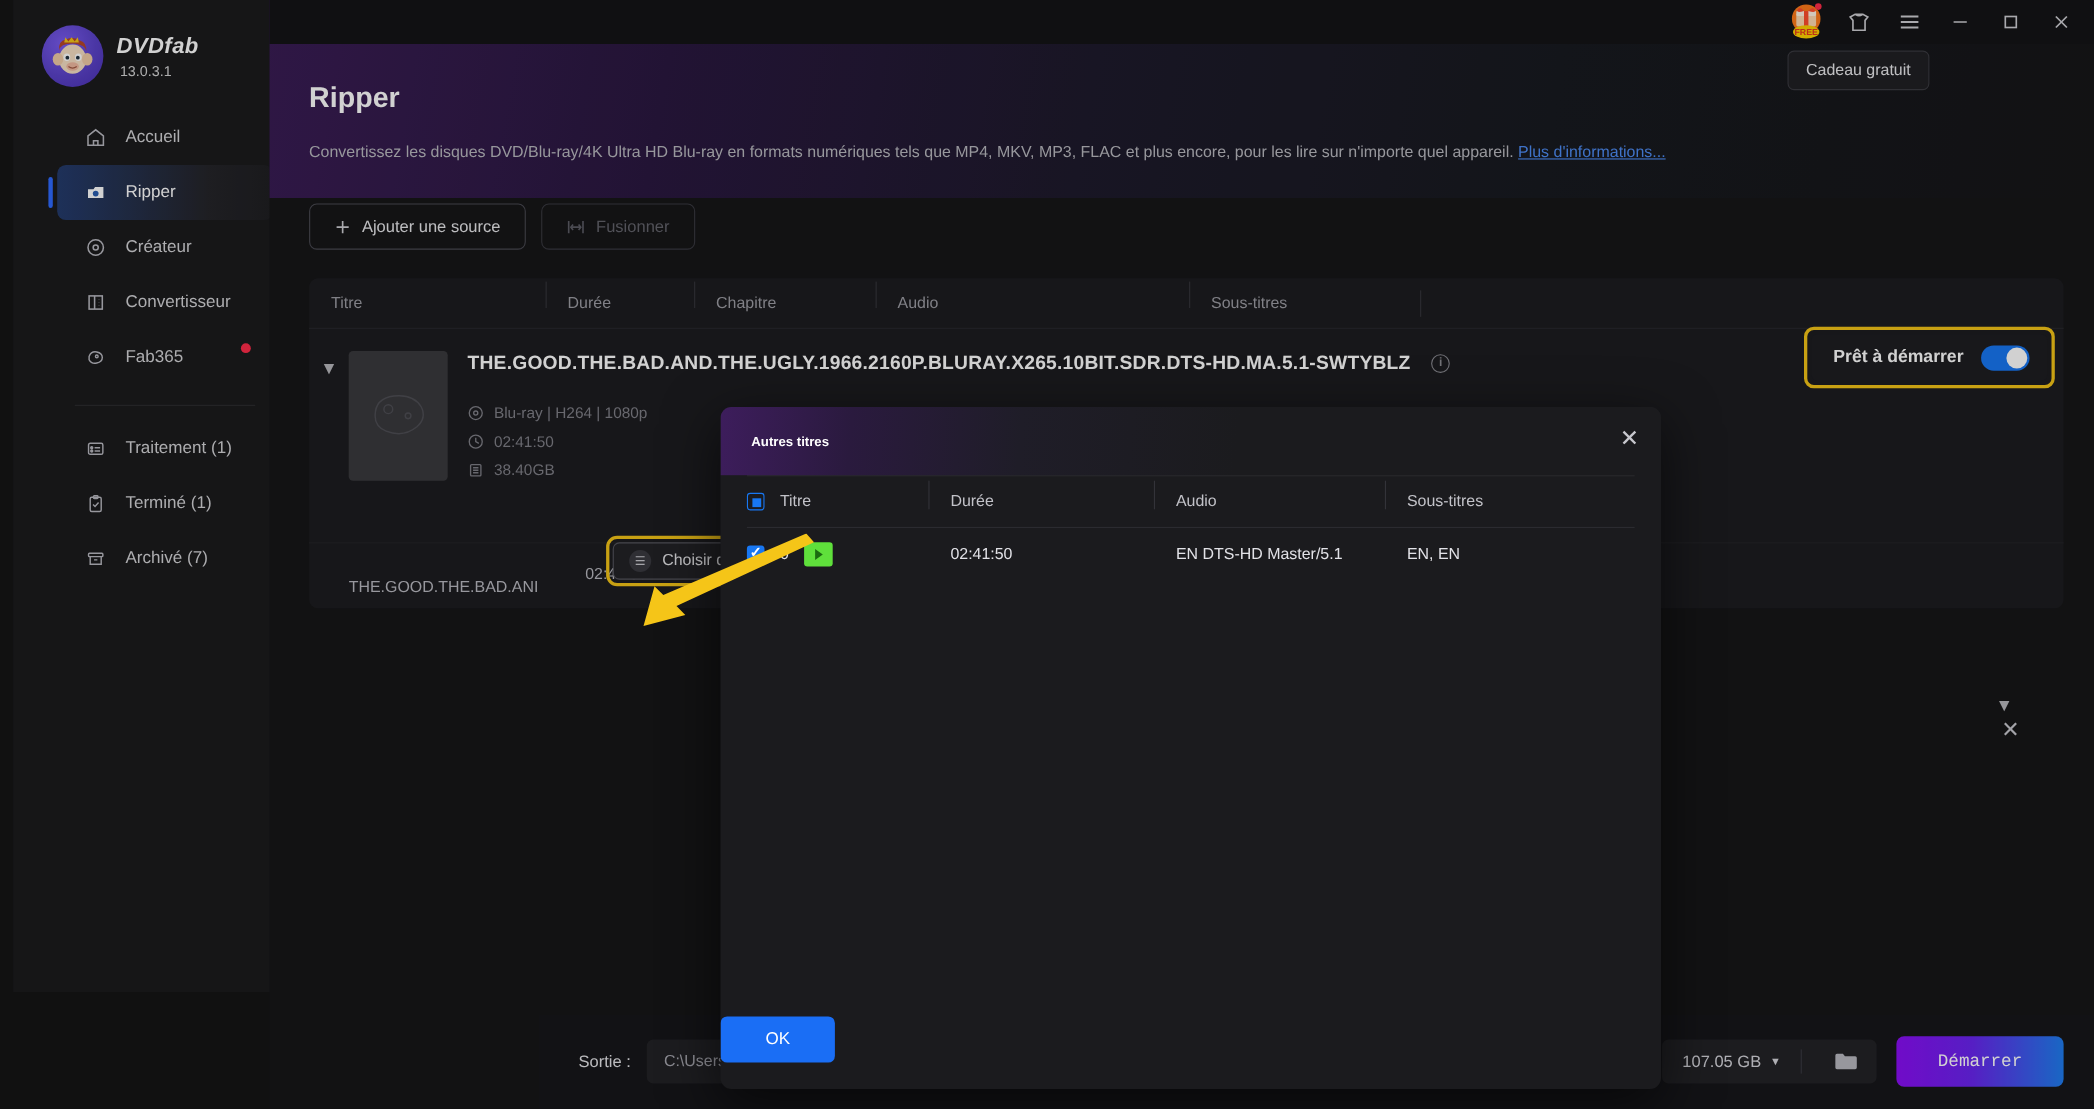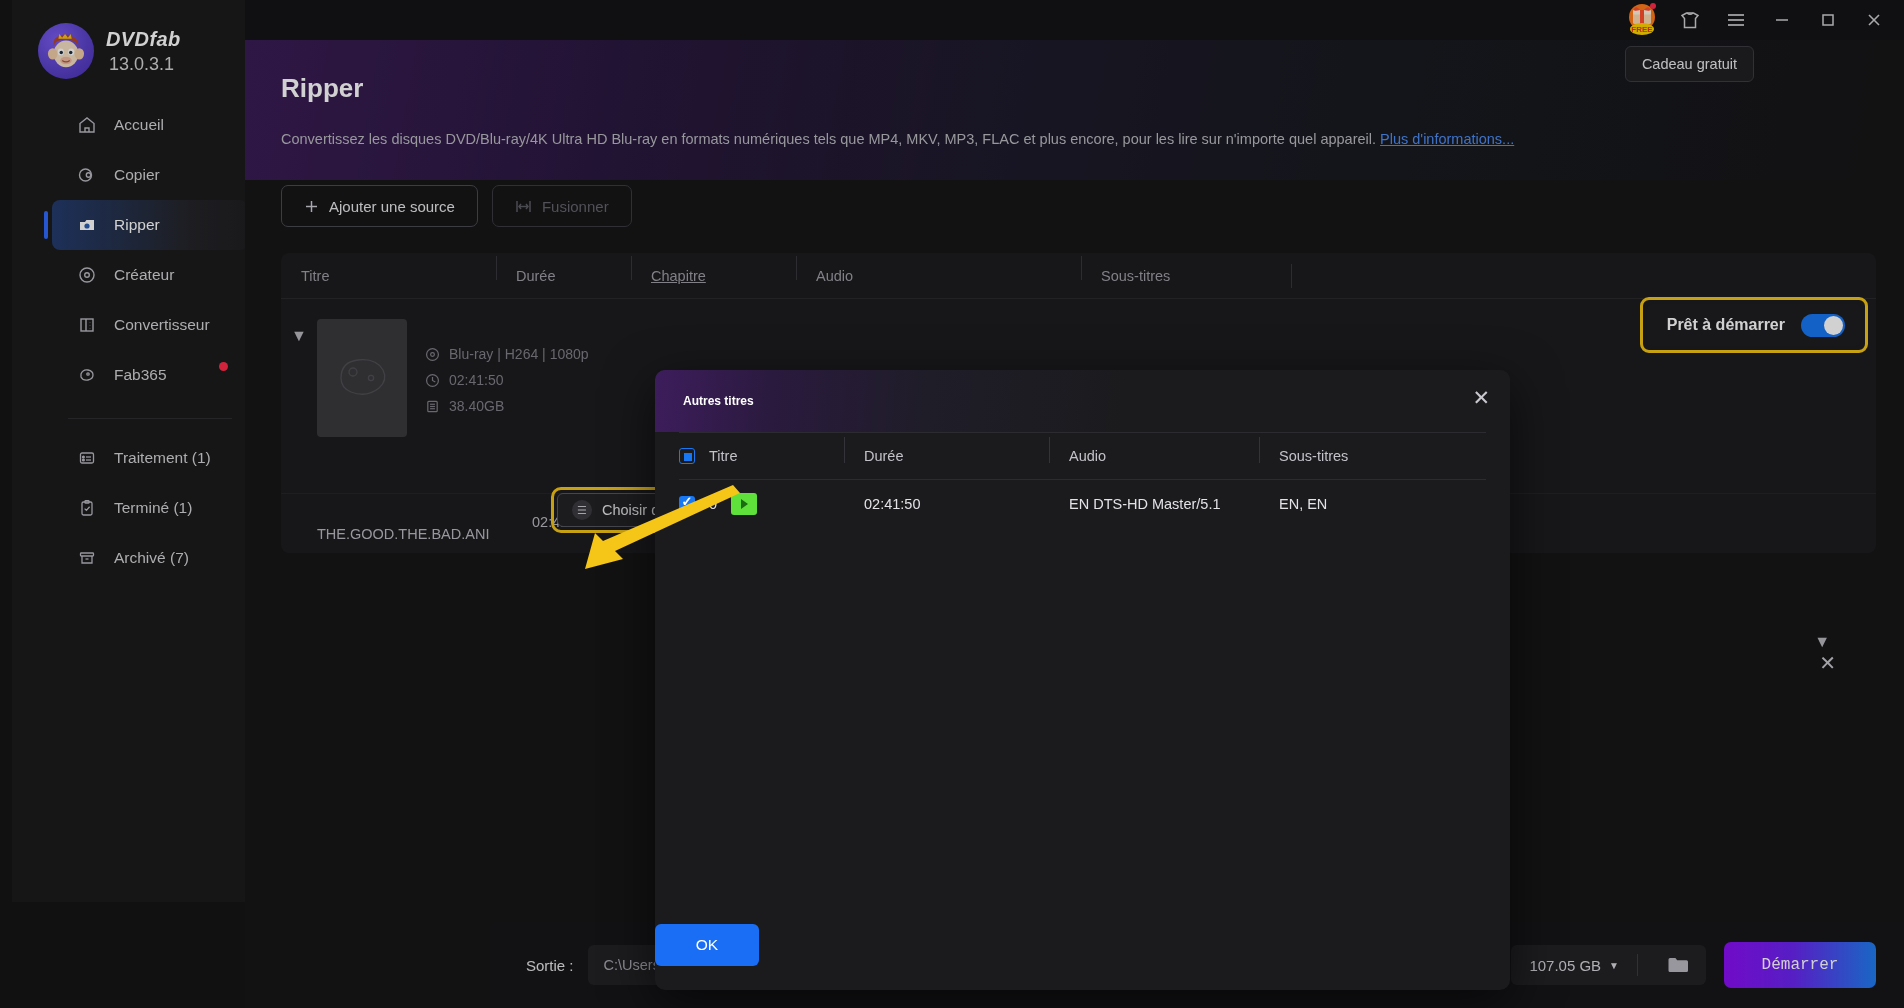--- a/index.html
+++ b/index.html
@@ -26,21 +26,21 @@
     overflow: hidden;
   }
   .monkey {
     position: absolute; left: 9px; top: 8px; width: 38px; height: 40px;
   }
   .brand-txt { margin-left: 12px; }
   .brand-name {
     font-size: 20px; font-weight: bold; letter-spacing: .4px; color: #fff;
     font-style: italic;
   }
-  .brand-ver { font-size: 18px; color: #d4d4d4; margin-top: 3px; margin-left: 3px;}
+  .brand-ver { font-size: 13px; color: #d4d4d4; margin-top: 3px; margin-left: 3px;}
 
   .nav { margin-top: 16px; padding-left: 32px; }
   .nav-item {
     display: flex; align-items: center; height: 50px;
     margin: 0 8px; padding-left: 24px; border-radius: 8px;
     color: #d3d3d6; font-size: 15.5px; position: relative; cursor: pointer;
   }
   .nav-item .ico { width: 22px; height: 22px; margin-right: 16px; flex:0 0 auto; display:flex; align-items:center; justify-content:center;}
   .nav-item.active {
     background: linear-gradient(90deg, rgba(40,72,140,.72) 0%, rgba(45,45,52,.55) 70%, rgba(40,40,46,.3) 100%);
@@ -106,21 +106,21 @@
     background: #1d1d20; border-radius: 8px;
   }
   .thead {
     display: flex; height: 46px; align-items: center;
     border-bottom: 1px solid #2a2a2e; color: #9d9da4; font-size: 14.5px;
   }
   .th { padding-left: 20px; position: relative; }
   .th + .th::before {
     content:""; position:absolute; left:0; top:-12px; width:1px; height:24px; background:#37373c;
   }
-  .c1 { width: 215px; } .c2 { width: 135px; } .c3 { width: 165px; text-decoration: underline; }
+  .c1 { width: 215px; } .c2 { width: 135px; } .c3 { width: 165px; }
   .c4 { width: 285px; } .c5 { width: 210px; } .c6 { width: 120px; }
 
   .trow { display:flex; padding: 20px 0 0 0; position: relative; }
   .expander { width: 36px; display:flex; justify-content:center; padding-top: 8px; color:#b7b7bc; cursor:pointer; }
   .thumb {
     width: 90px; height: 118px; background: #3a3a3e; border-radius: 4px; flex:0 0 auto;
     display:flex; align-items:center; justify-content:center;
   }
   .title-block { margin-left: 18px; }
   .file-title {
@@ -282,29 +282,20 @@
       <div class="nav-item">
         <span class="ico">
           <svg width="20" height="20" viewBox="0 0 20 20" fill="none" stroke="#b9b9c0" stroke-width="1.4">
             <path d="M3 8.5 L10 3 L17 8.5 V17 H3 Z"></path>
               <path d="M8 17 v-4 h4 v4"></path>
           </svg>
         </span>
         <span>Accueil</span>
       </div>
 
-      <div class="nav-item">
-        <span class="ico">
-          <svg width="20" height="20" viewBox="0 0 20 20" fill="none" stroke="#b9b9c0" stroke-width="1.4">
-            <circle cx="8.5" cy="10" r="6"></circle>
-              <circle cx="11.5" cy="10" r="2.2"></circle>
-          </svg>
-        </span>
-        <span>Copier</span>
-      </div>
 
       <div class="nav-item active">
         <span class="ico">
           <svg width="20" height="20" viewBox="0 0 20 20">
             <path d="M3 7 h5 l1.4 -2 H17 v10 H3 Z" fill="#ffffff"></path>
             <circle cx="10" cy="11" r="2.6" fill="#2b5fb0"></circle>
           </svg>
         </span>
         <span>Ripper</span>
       </div>
@@ -424,20 +415,24 @@
       <div class="trow">
         <div class="expander">▼</div>
         <div class="thumb">
           <svg width="58" height="52" viewBox="0 0 58 52" fill="none" stroke="#4f4f55" stroke-width="1.3">
             <path d="M8 26 q0 -16 17 -18 q18 -2 25 10 q5 10 -4 18 q-12 10 -28 4 q-10 -4 -10 -14Z"></path>
             <circle cx="20" cy="20" r="4"></circle>
               <circle cx="38" cy="26" r="2.6"></circle>
           </svg>
         </div>
         <div class="title-block">
+          <div class="file-title">
+            <span>THE.GOOD.THE.BAD.AND.THE.UGLY.1966.2160P.BLURAY.X265.10BIT.SDR.DTS-HD.MA.5.1-SWTYBLZ</span>
+            <span class="info-i">i</span>
+          </div>
           <div class="meta">
             <div class="meta-line">
               <svg class="meta-ico" viewBox="0 0 16 16" fill="none" stroke="#7f7f87" stroke-width="1.3">
                 <circle cx="8" cy="8" r="6.3"></circle>
                   <circle cx="8" cy="8" r="2"></circle>
               </svg>
               <span>Blu-ray | H264 | 1080p</span>
             </div>
             <div class="meta-line">
               <svg class="meta-ico" viewBox="0 0 16 16" fill="none" stroke="#7f7f87" stroke-width="1.3">

